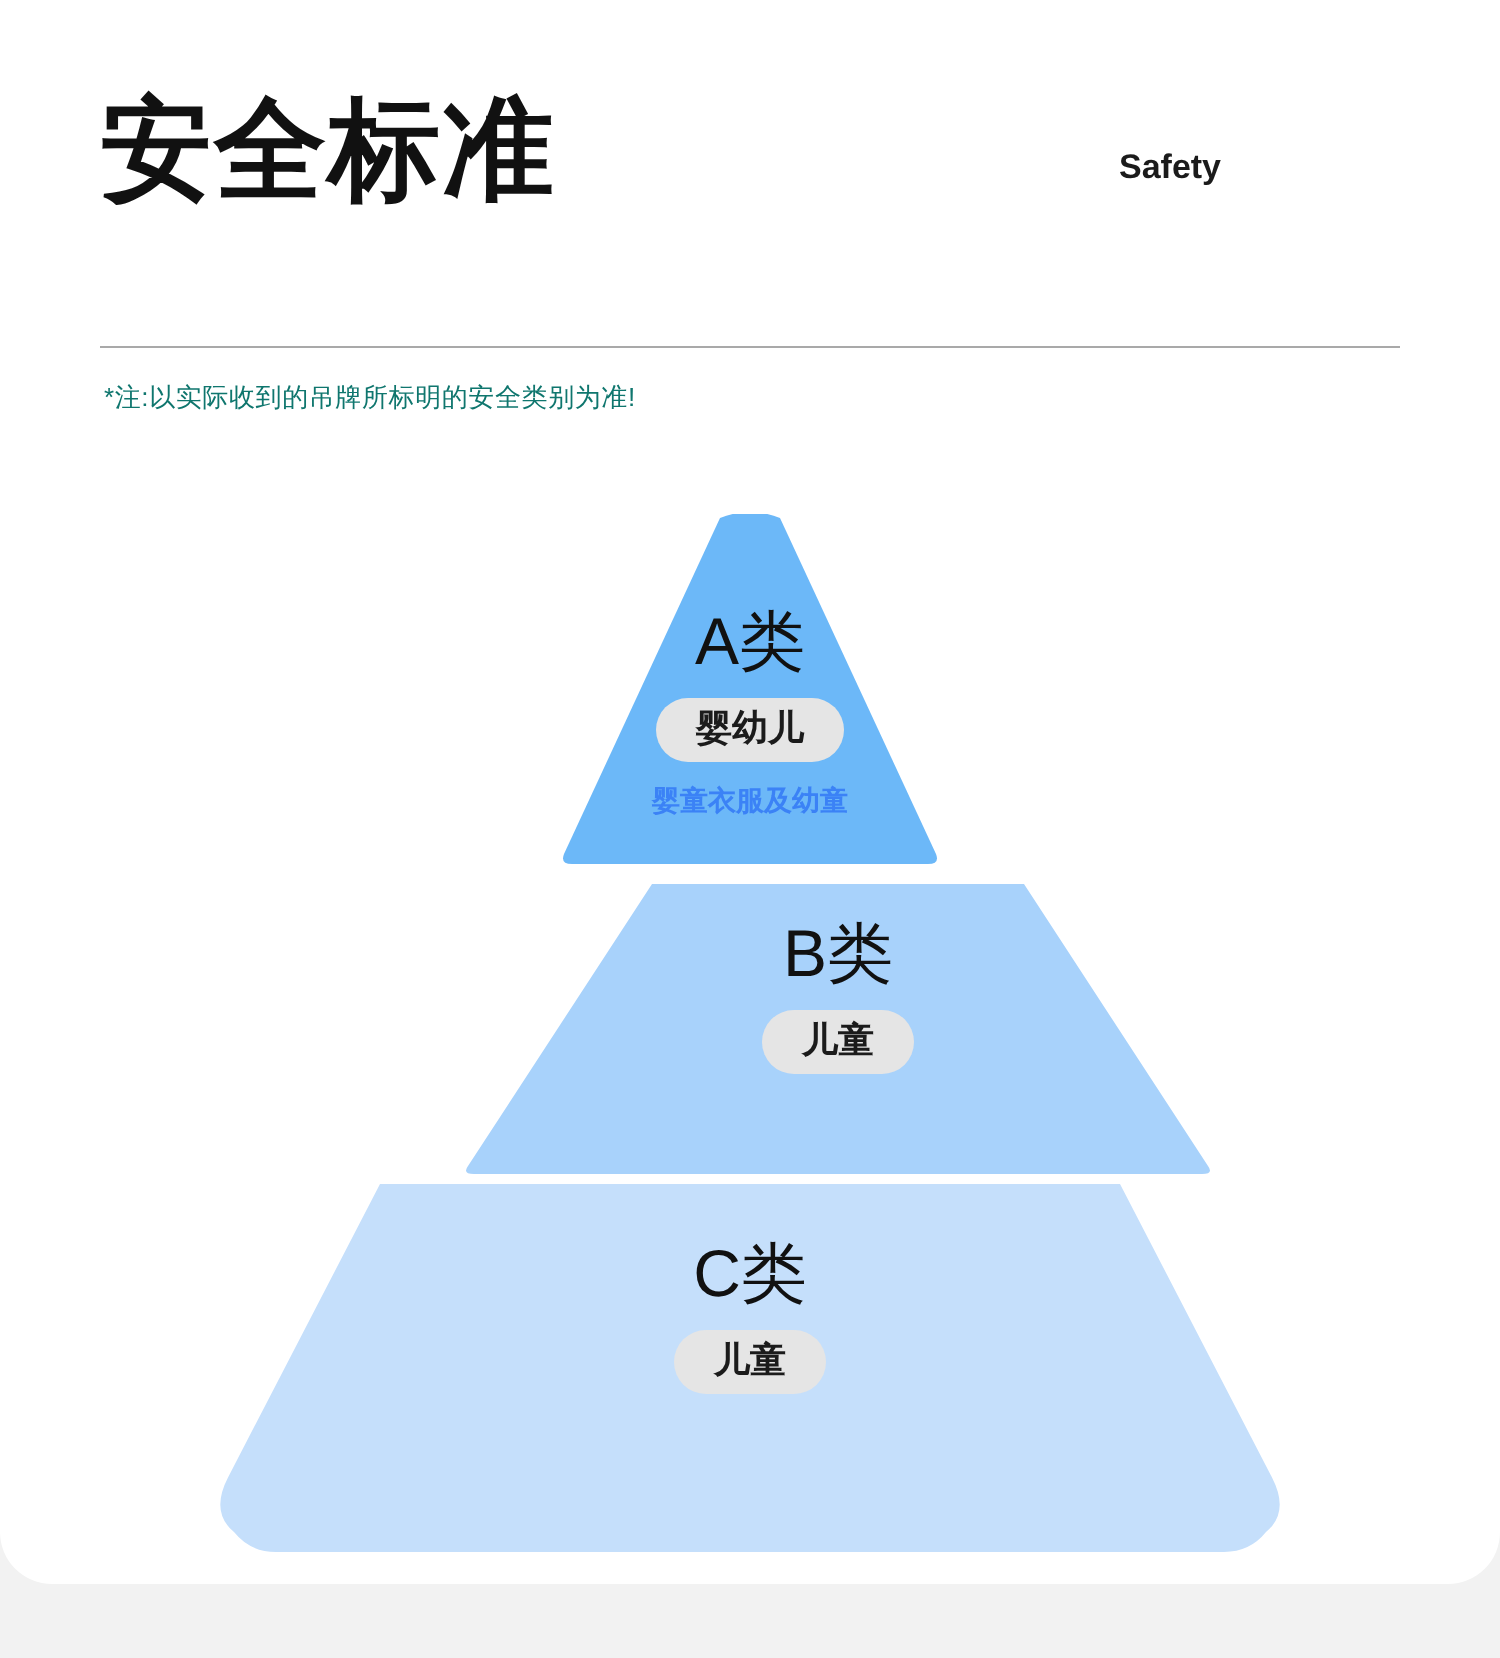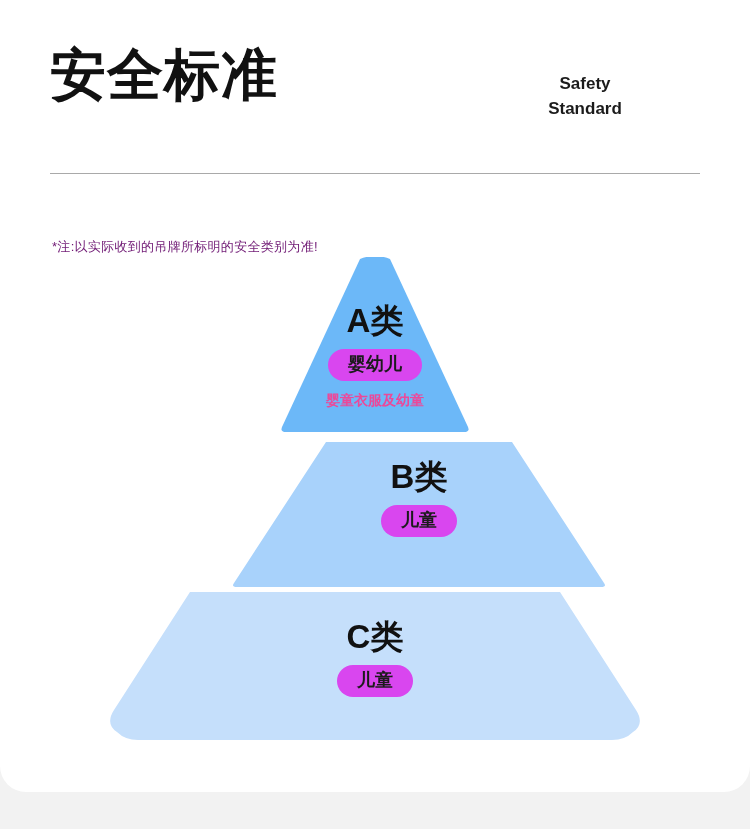--- a/index.html
+++ b/index.html
@@ -64,24 +64,23 @@
     width: 650px;
     height: 1px;
     background: #a9a9a9;
   }
 
   .note {
     position: absolute;
     left: 52px;
     top: 198px;
     font-size: 13px;
-    color: #701a75;
+    color: #0f766e;
     letter-spacing: 0.3px;
     white-space: nowrap;
-    margin-top: 48px;
   }
 
   
   .pyramid {
     position: absolute;
     left: 0;
     top: 260px;
     width: 750px;
     height: 495px;
   }
@@ -100,62 +99,61 @@
     height: 100%;
   }
   .tier .content {
     position: relative;
     z-index: 2;
   }
 
   
   #tier-a { top: 5px;  height: 175px; }
   #tier-b { top: 190px; height: 145px; margin-left: 44px; }
-  #tier-c { top: 340px; height: 148px; }
+  #tier-c { top: 340px; height: 184px; }
 
   .tier-title {
-    font-weight: bold;
+    font-weight: normal;
     color: #111111;
     line-height: 1;
   }
   #tier-a .tier-title { font-size: 33px; padding-top: 47px; }
   #tier-b .tier-title { font-size: 33px; padding-top: 18px; }
   #tier-c .tier-title { font-size: 33px; padding-top: 28px; }
 
   .pill {
     display: inline-block;
-    background: #d946ef;
+    background: #e5e5e5;
     border-radius: 999px;
     font-size: 18px;
     font-weight: bold;
     color: #1b1b1b;
     padding: 5px 20px 6px 20px;
     line-height: 1.15;
     margin-top: 12px;
   }
 
   .tier-desc {
     font-size: 14px;
     font-weight: bold;
-    color: #ec4899;
+    color: #3b82f6;
     line-height: 1.5;
     margin-top: 9px;
   }
   .tier-desc span { display: block; }
 </style>
 </head>
 <body>
 
 <div id="card">
 
   <div class="header">
     <div class="title-cn">安全标准</div>
     <div class="title-en">
       <span>Safety</span>
-      <span>Standard</span>
     </div>
   </div>
 
   <div class="divider"></div>
 
   <div class="note">*注:以实际收到的吊牌所标明的安全类别为准!</div>
 
   <div class="pyramid">
 
     <div class="tier" id="tier-a">

